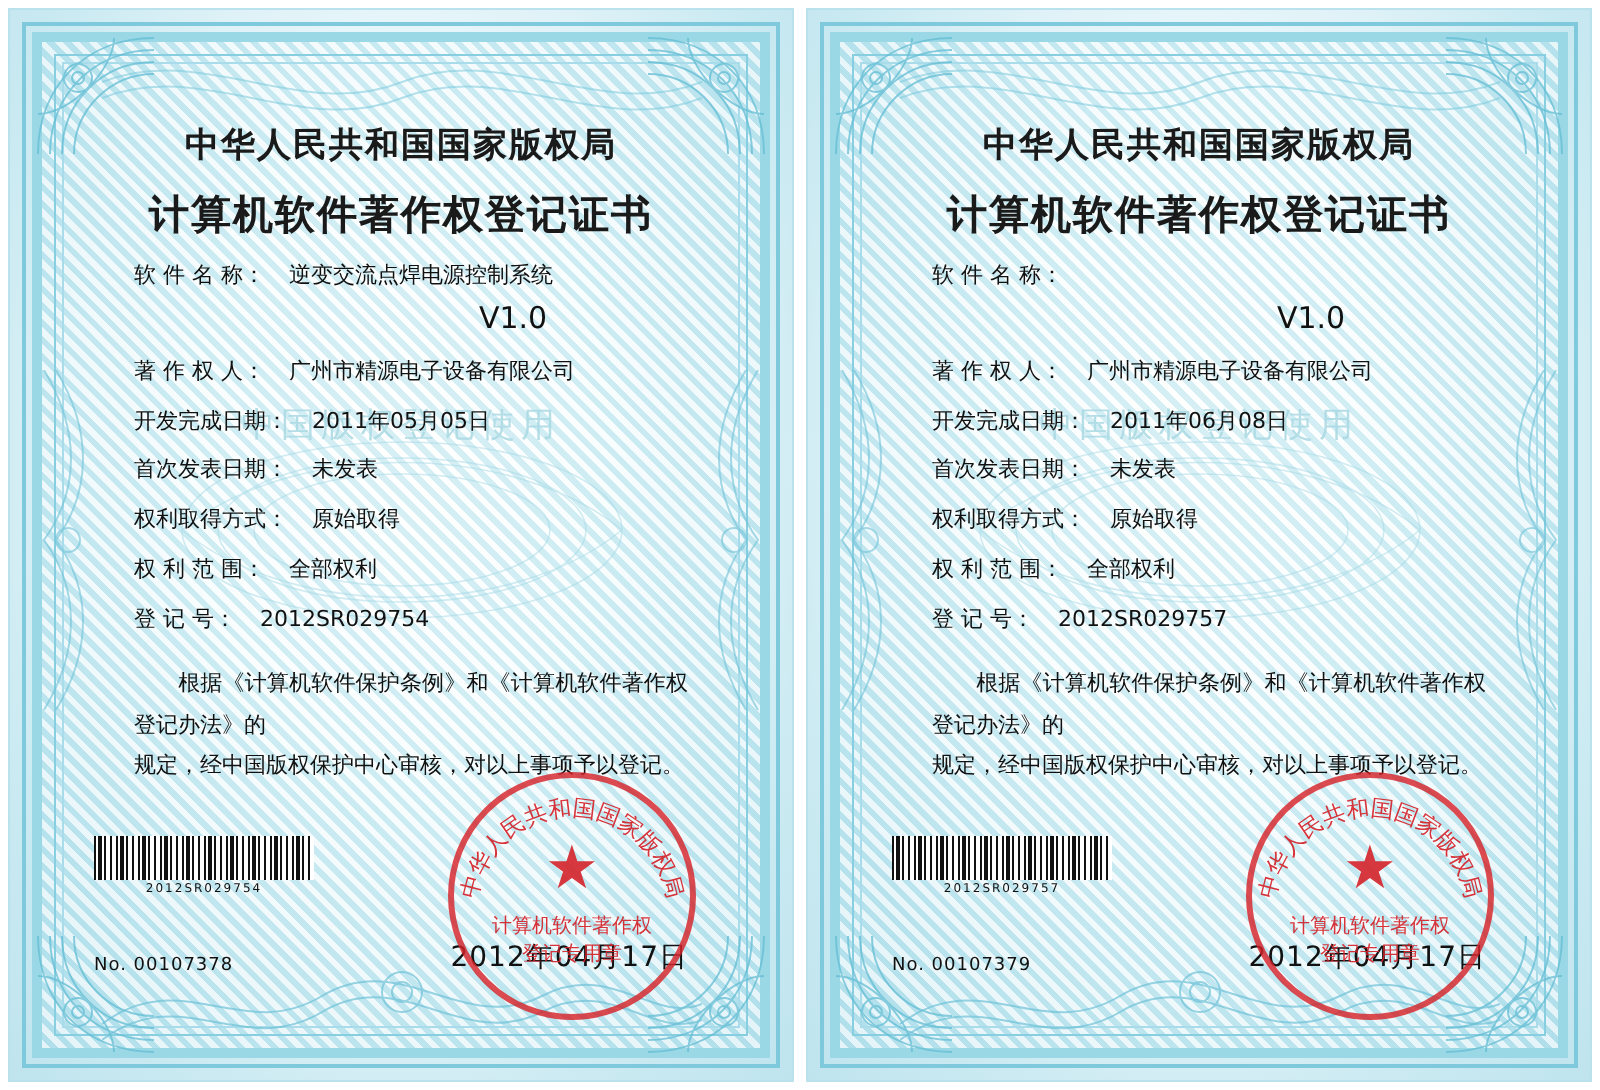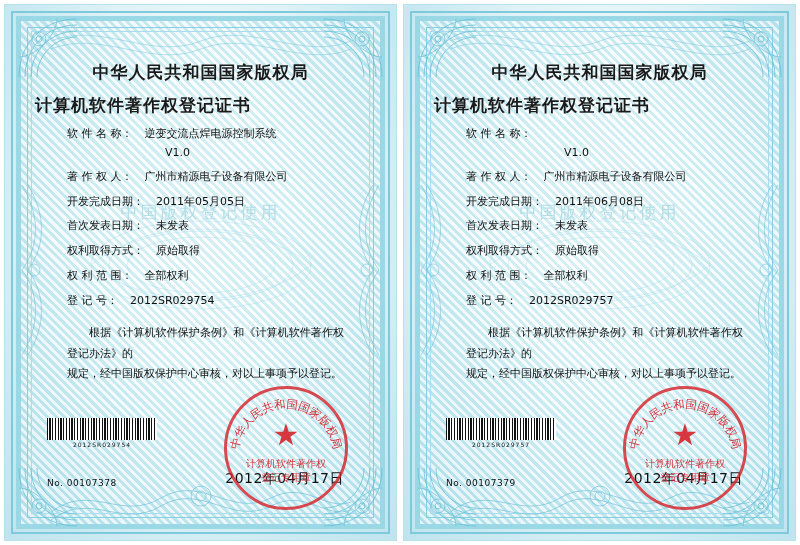--- a/index.html
+++ b/index.html
@@ -141,21 +141,22 @@
 
   .title1 {
     text-align: center;
     font-size: 17px;
     font-weight: bold;
     color: #1a1a1a;
     letter-spacing: 1px;
     margin-top: 26px;
   }
   .title2 {
-    font-size: 17px;
+    text-align: center;
+    font-size: 20px;
     font-weight: bold;
     color: #1a1a1a;
     letter-spacing: 1px;
     margin-top: 10px;
     font-family: Liberation Serif, serif;
   }
   .certno {
     text-align: right;
     font-size: 7px;
     color: #222;
@@ -179,25 +180,26 @@
   .row .lbl {
     white-space: nowrap;
     flex: 0 0 auto;
     text-align: center;
   }
   .row .val {
     margin-left: 12px;
     white-space: nowrap;
   }
   .version-row {
-    font-size: 11px;
+    font-size: 15px;
     color: #111;
     margin-top: -6px;
     margin-bottom: 11px;
     padding-left: 98px;
+    text-align: center;
   }
   .para {
     margin-top: 16px;
     padding-left: 32px;
     padding-right: 22px;
     font-size: 11px;
     color: #111;
     line-height: 1.85;
     text-align: justify;
   }

